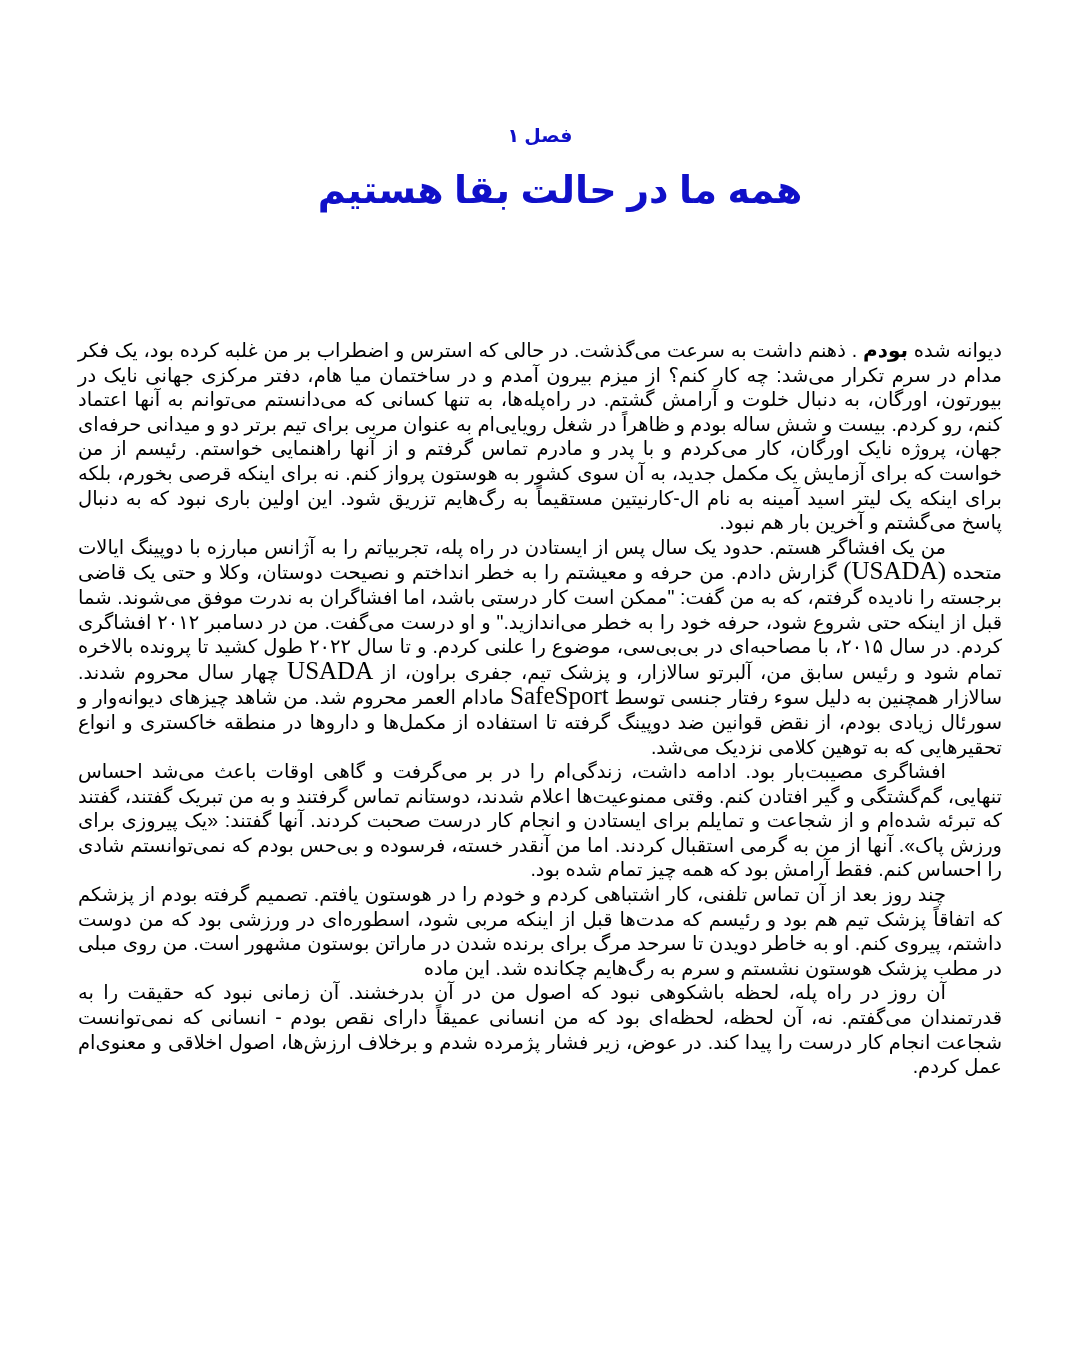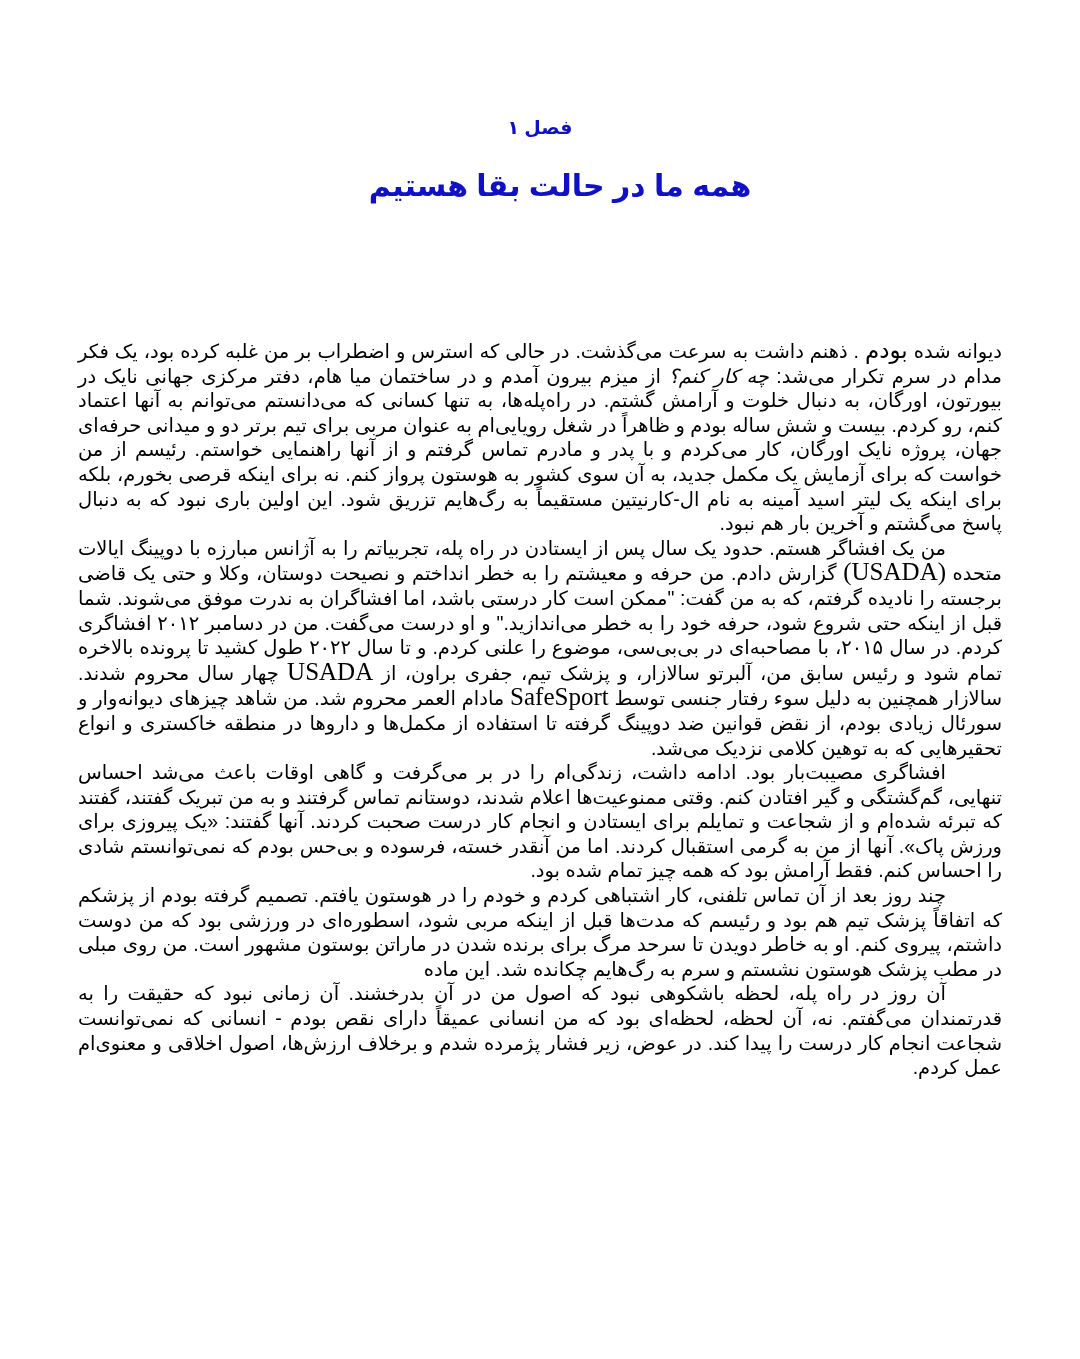--- a/index.html
+++ b/index.html
@@ -23,29 +23,29 @@
       direction: rtl;
     }
     .chapter-label {
       position: absolute;
       top: 116px;
       left: 0; right: 0;
       text-align: center;
       font-weight: bold;
       font-size: 19px;
       color: #1010c8;
-      margin: 0;
+      margin: 8px;
     }
     .chapter-title {
       position: absolute;
       top: 168px;
       left: 0; right: 0;
       text-align: center;
       font-weight: bold;
-      font-size: 30px;
+      font-size: 38px;
       color: #1010c8;
       margin: 0;
       padding-left: 40px;
     }
     .body-text {
       position: absolute;
       top: 338px;
       left: 78px;
       width: 924px;
       font-size: 19.5px;
@@ -54,26 +54,25 @@
       text-align-last: right;
     }
     .para {
       margin: 0;
       text-align: justify;
     }
     .para.indent {
       text-indent: 56px;
     }
     .bold-word {
-      font-weight: normal;
-      font-size: 23px;
+      font-weight: bold;
+      font-size: 20px;
       margin-top: 47px;
     }
     .italic-phrase {
-      font-style: italic;
     }
     .latin {
       font-family: "Liberation Serif", "DejaVu Serif", serif;
       font-size: 25px;
     }
   </style>
 </head>
 <body>
 
 <div class="page">

